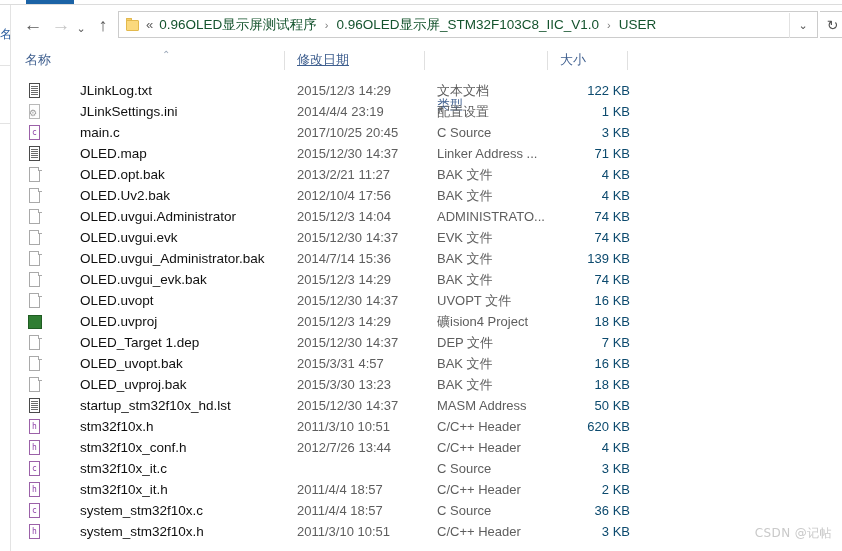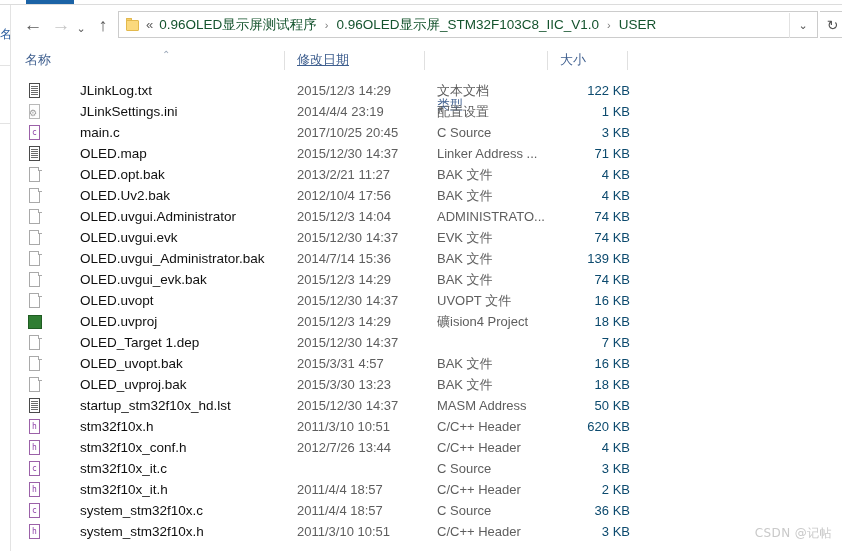--- a/index.html
+++ b/index.html
@@ -318,20 +318,21 @@
       </div>
       <div class="row">
         <div class="icon">
           <div class="ic ic-blank">
             <div class="pg"></div>
             <div class="corner"></div>
           </div>
         </div>
         <div class="fname">OLED_Target 1.dep</div>
         <div class="fdate">2015/12/30 14:37</div>
+        <div class="ftype">DEP 文件</div>
         <div class="fsize">7 KB</div>
       </div>
       <div class="row">
         <div class="icon">
           <div class="ic ic-blank">
             <div class="pg"></div>
             <div class="corner"></div>
           </div>
         </div>
         <div class="fname">OLED_uvopt.bak</div>

